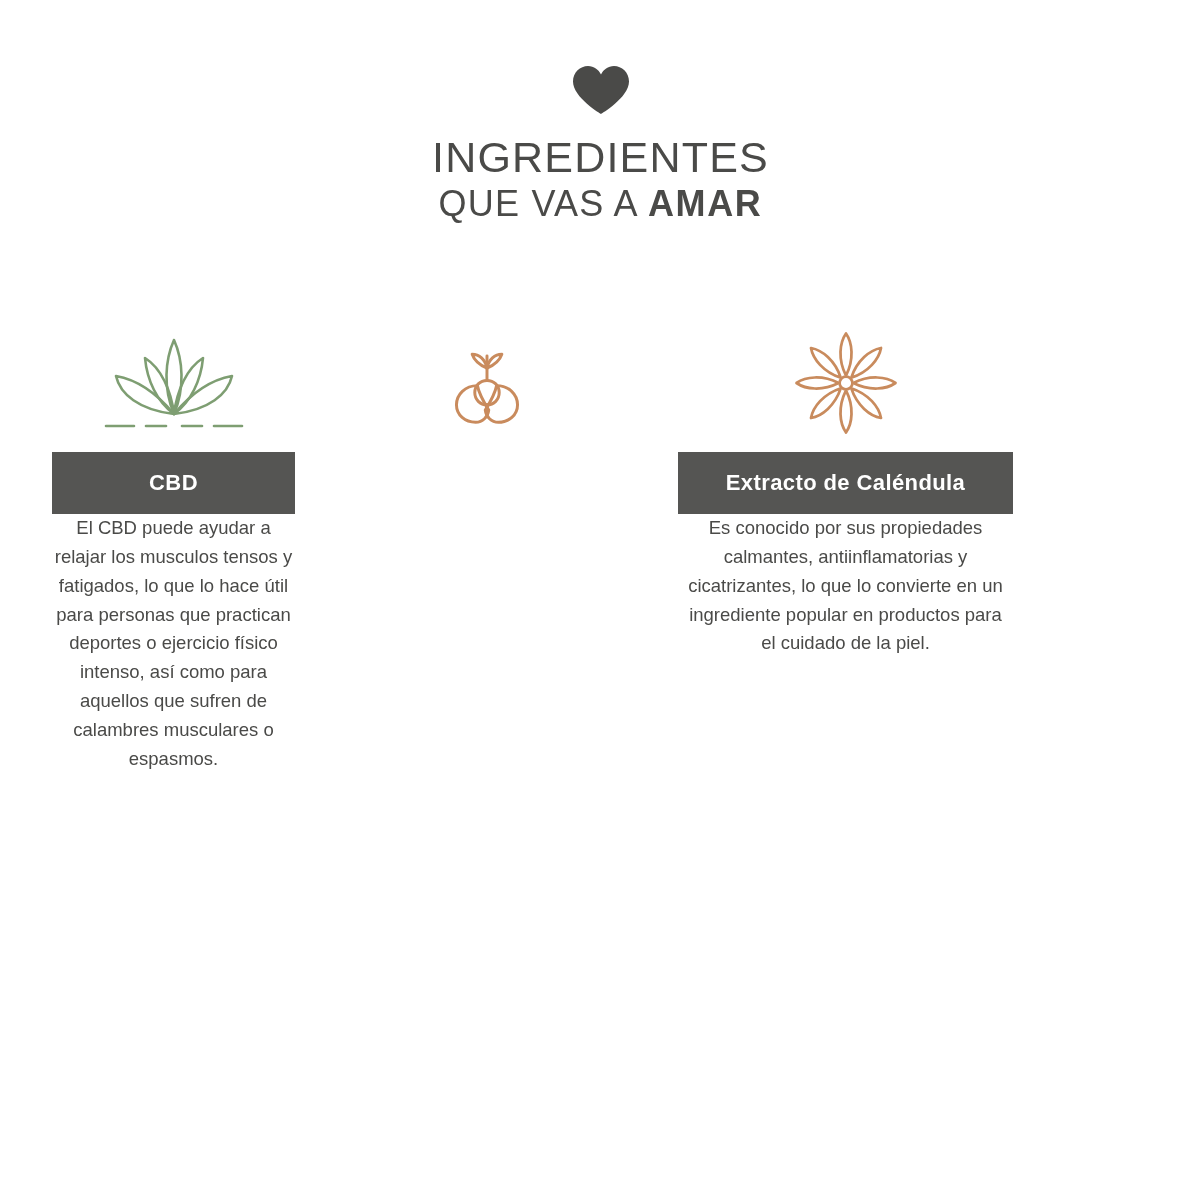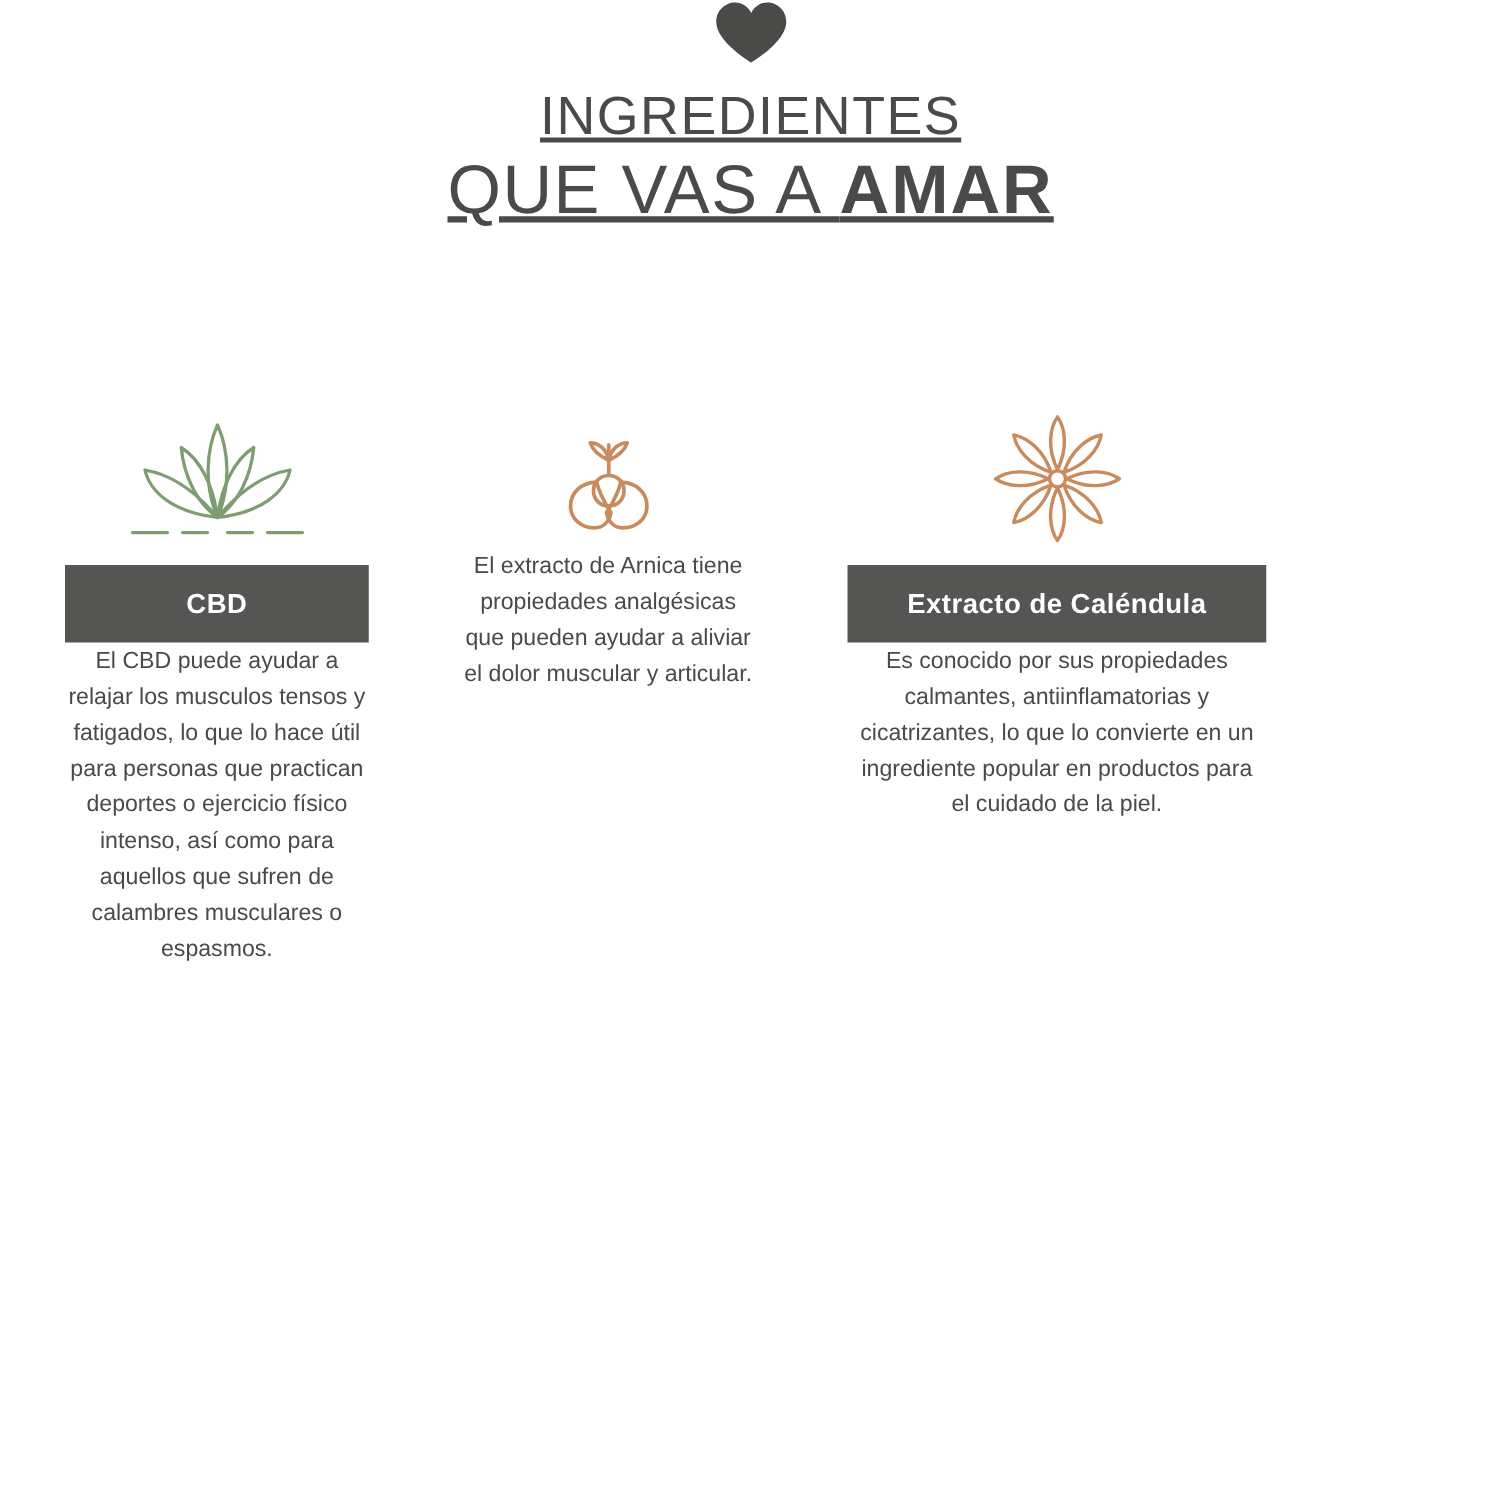--- a/index.html
+++ b/index.html
@@ -17,38 +17,38 @@
   }
 
   .page {
     position: relative;
     width: 1201px;
     height: 1201px;
   }
 
   
   .header {
+    padding-top: 64px;
     text-align: center;
-    text-decoration: underline;
   }
   .heart-icon {
     display: block;
     margin: 0 auto 16px auto;
     width: 60px;
     height: 52px;
   }
   .title-line1 {
     font-size: 43px;
     letter-spacing: 1.2px;
     font-weight: 400;
     color: #4a4a48;
     line-height: 1.18;
   }
   .title-line2 {
-    font-size: 55px;
+    font-size: 36px;
     letter-spacing: 1.2px;
     font-weight: 400;
     color: #4a4a48;
     line-height: 1.18;
   }
   .title-strong {
     font-weight: 700;
     letter-spacing: 1.6px;
   }
 
@@ -164,21 +164,20 @@
 
               <path d="M44 50 C30 50 20 60 20 72 C20 84 30 92 42 92 C50 92 56 86 57 78 C52 70 46 60 44 50 Z"></path>
 
               <path d="M66 50 C80 50 90 60 90 72 C90 84 80 92 68 92 C60 92 54 86 53 78 C58 70 64 60 66 50 Z"></path>
 
               <path d="M55 72 V82"></path>
             </g>
           </svg>
         </span>
       </div>
-      <div class="card-body">El extracto de Arnica tiene propiedades analgésicas que pueden ayudar a aliviar el dolor muscular y articular.</div>
     </div>
 
     <div class="card card--3">
       <div class="icon-wrap">
         <span>
           <svg viewBox="0 0 120 120" width="110" height="110" aria-hidden="true">
             <g fill="none" stroke="#c98b5d" stroke-width="3" stroke-linecap="round" stroke-linejoin="round">
               <g transform="translate(60,60)">
                 <g>
                   <path d="M0 -8 C-9 -26 -7 -44 0 -54 C7 -44 9 -26 0 -8 Z"></path>

